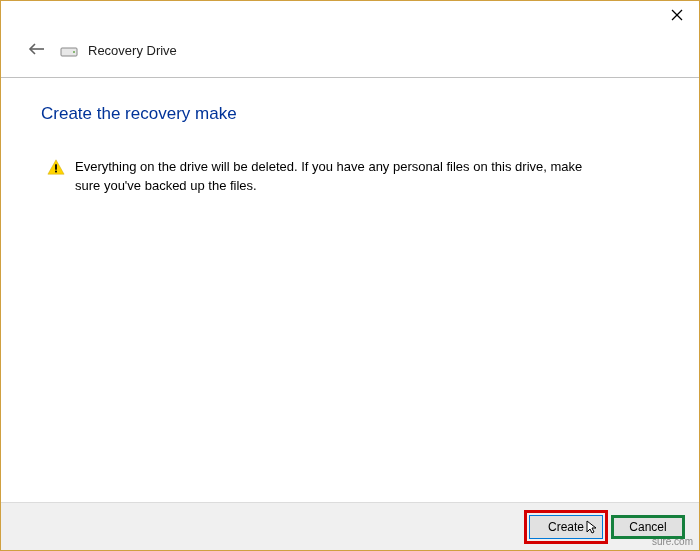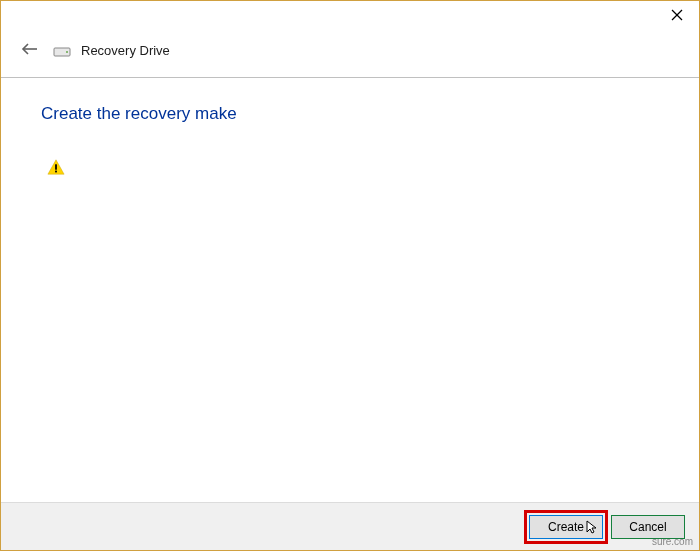--- a/index.html
+++ b/index.html
@@ -37,21 +37,21 @@
       align-items: center;
       justify-content: center;
       font-size: 14px;
       cursor: pointer;
       color: #000;
     }
     .header {
       display: flex;
       align-items: center;
       gap: 10px;
-      padding: 8px 12px 16px 16px;
+      padding: 8px 12px 16px 23px;
       border-bottom: 1px solid #c0c0c0;
     }
     .back-btn {
       font-size: 18px;
       color: #606060;
       cursor: pointer;
       padding: 2px 4px;
       line-height: 1;
     }
     .drive-icon {
@@ -103,21 +103,21 @@
       display: flex;
       align-items: center;
       justify-content: flex-end;
       padding-right: 14px;
       gap: 8px;
     }
     .btn {
       min-width: 74px;
       height: 24px;
       background: #e1e1e1;
-      border: 1px solid #15803d;
+      border: 3px solid #15803d;
       font-family: inherit;
       font-size: 12px;
       cursor: pointer;
       display: inline-flex;
       align-items: center;
       justify-content: center;
       position: relative;
     }
     .btn-primary-highlight {
       outline: 3px solid #d40000;
@@ -174,20 +174,21 @@
     <h1 class="page-heading">Create the recovery make</h1>
 
     <div class="warning-row">
       <span class="warning-icon">
         <svg viewBox="0 0 20 20">
           <polygon points="10,2 19,18 1,18" fill="#ffd400" stroke="#c9a400" stroke-width="0.5"></polygon>
           <rect x="9" y="7" width="2" height="6" fill="#000"></rect>
           <rect x="9" y="14" width="2" height="2" fill="#000"></rect>
         </svg>
       </span>
+      <div class="warning-text">Everything on the drive will be deleted. If you have any personal files on this drive, make sure you've backed up the files.</div>
     </div>
   </div>
 
   <div class="footer">
     <button class="btn btn-primary-highlight">
       <span>Create</span>
       <span class="cursor-pointer">
         <svg width="12" height="14" viewBox="0 0 12 14">
           <polygon points="1,1 1,12 4,9 6,13 8,12 6,8 10,8" fill="#fff" stroke="#000" stroke-width="1"></polygon>
         </svg>

